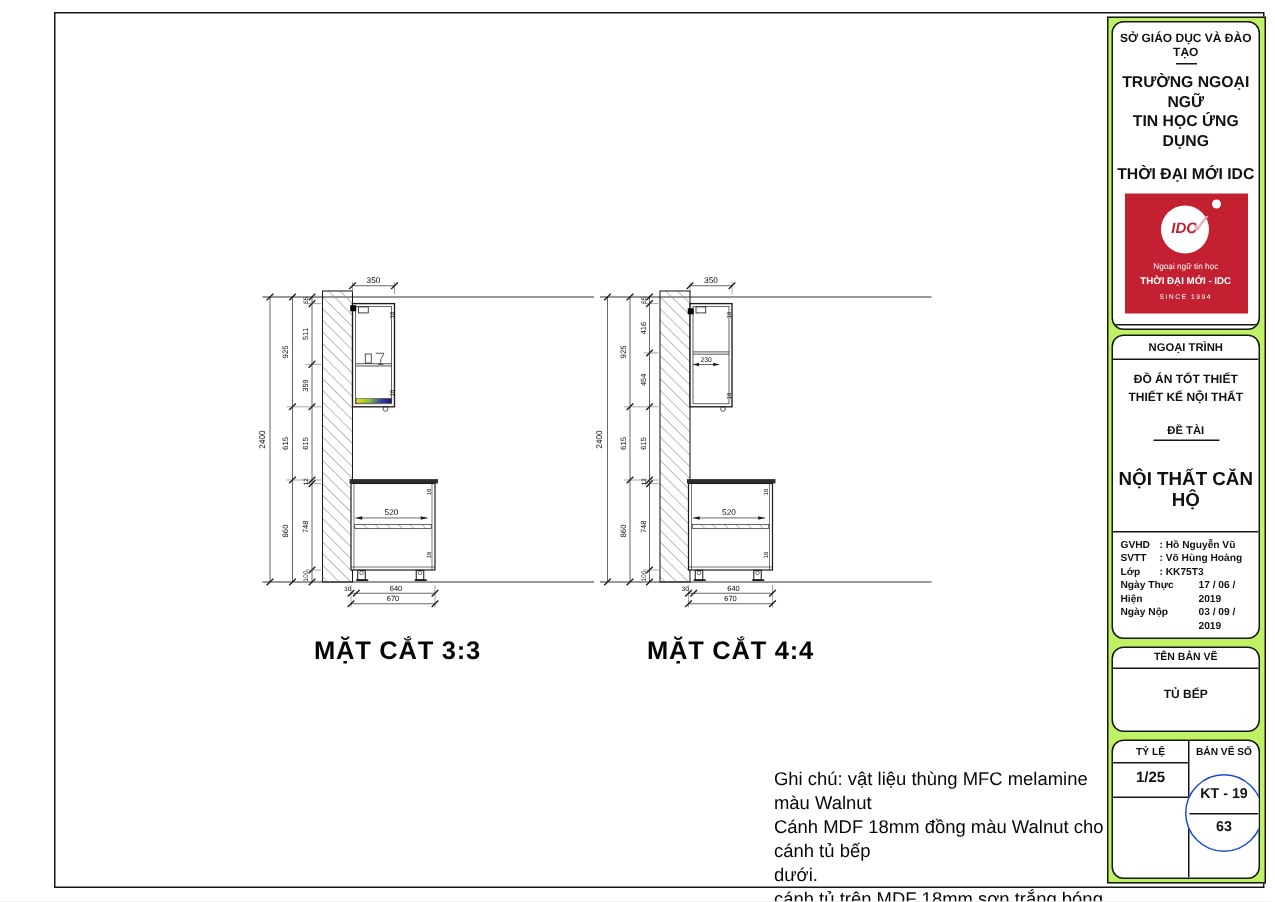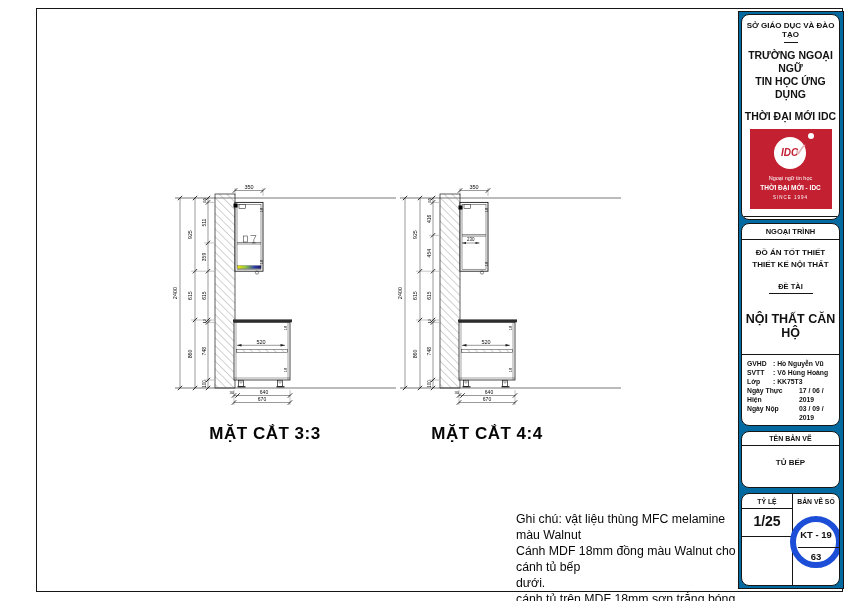--- a/index.html
+++ b/index.html
@@ -7,21 +7,21 @@
          font-family:"Liberation Sans","DejaVu Sans",sans-serif;color:#111;}
   .frame{position:absolute;left:36px;top:8px;width:807px;height:584px;
          border:1.5px solid #161616;box-sizing:border-box;}
   .drawing{position:absolute;}
   .sec-title{position:absolute;font-size:17px;font-weight:600;letter-spacing:.5px;
              text-align:center;color:#050505;}
   .notes{position:absolute;left:516px;top:512px;width:228px;font-size:12.3px;
          line-height:1.3;white-space:pre-line;color:#080808;}
   
   .tb{position:absolute;left:738px;top:11px;width:106px;height:578px;
-      border:1.2px solid #161616;box-sizing:border-box;background:#0369a1;}
+      border:1.2px solid #161616;box-sizing:border-box;background:#bef264;}
   .tb-box{position:absolute;left:2px;width:99px;border:1.1px solid #161616;
           border-radius:8px;box-sizing:border-box;background:#fff;overflow:hidden;text-align:center;}
   .b1{top:2px;height:206px;}
   .b2{top:211px;height:203px;}
   .b3{top:419px;height:57px;}
   .b4{top:481px;height:93px;}
   .tb-dept{font-size:8px;font-weight:bold;padding-top:6px;}
   .tb-dash{width:14px;height:1px;background:#161616;margin:3px auto 0;}
   .tb-school{font-size:10.5px;font-weight:bold;line-height:1.25;margin-top:6px;}
   .tb-brand{font-size:10.5px;font-weight:bold;margin-top:8px;}
@@ -48,22 +48,22 @@
   .p-label{flex:0 0 26px;}
   .p-row.date .p-label{flex:0 0 52px;}
   .p-val-right{margin-left:auto;}
   .tb-name{font-size:8px;font-weight:bold;margin-top:12px;}
   .b4-cols{position:relative;width:100%;height:100%;}
   .b4-div{position:absolute;left:50px;top:0;width:1px;height:100%;background:#161616;}
   .b4-left{position:absolute;left:0;top:0;width:50px;}
   .b4-right{position:absolute;left:51px;top:0;width:46px;}
   .b4-label{font-size:6.8px;font-weight:bold;padding-top:4px;}
   .b4-hr{border:none;border-top:1px solid #161616;margin:3px 0 0;}
-  .b4-scale{font-size:14px;font-weight:600;padding:4px 0;}
-  .num-circle{position:absolute;left:-3px;top:22px;width:52px;height:52px;border:6px solid #1d4ed8;
+  .b4-scale{font-size:10px;font-weight:600;padding:4px 0;}
+  .num-circle{position:absolute;left:-3px;top:22px;width:52px;height:52px;border:1px solid #1d4ed8;
               border-radius:50%;box-sizing:border-box;background:#fff;}
   .num-top{position:absolute;left:0;top:7px;width:100%;font-size:9.5px;font-weight:600;text-align:center;}
   .num-line{position:absolute;left:2px;top:25px;width:46px;height:1px;background:#161616;}
   .num-bot{position:absolute;left:0;top:29px;width:100%;font-size:9.5px;font-weight:600;text-align:center;}
   
   .dtxt{font-family:"Liberation Sans","DejaVu Sans",sans-serif;fill:#0a0a0a;}
 </style>
 </head>
 <body>
 

